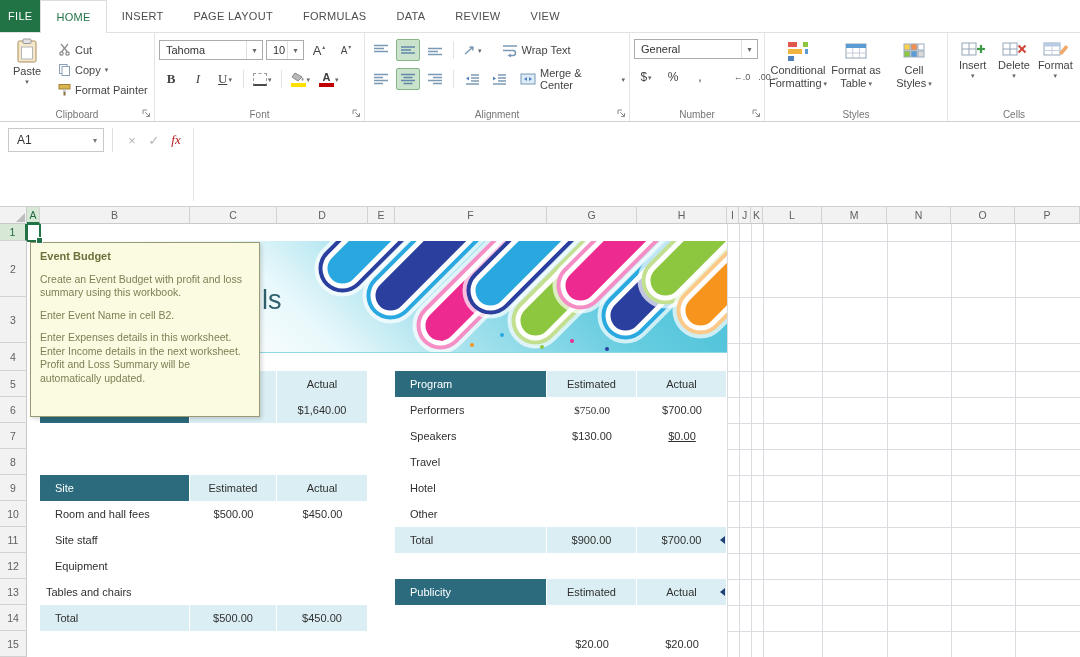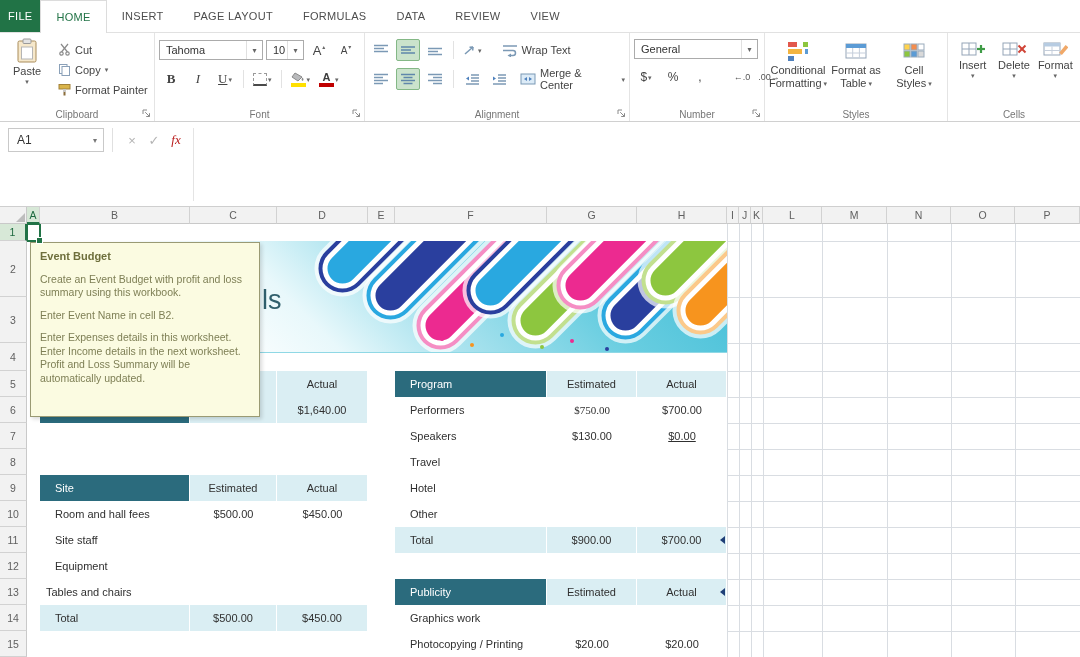--- a/index.html
+++ b/index.html
@@ -665,21 +665,19 @@
           <div class="cell num" style="left: 610px; top: 199px; width: 90px; height: 26px; text-decoration: underline;">$0.00</div>
           <div class="cell lbl" style="left: 368px; top: 225px; width: 152px; height: 26px;">Travel</div>
           <div class="cell lbl" style="left: 368px; top: 251px; width: 152px; height: 26px;">Hotel</div>
           <div class="cell lbl" style="left: 368px; top: 277px; width: 152px; height: 26px;">Other</div>
           <div class="cell tot lbl" style="left: 368px; top: 303px; width: 152px; height: 26px;">Total</div>
           <div class="cell tot num" style="left: 520px; top: 303px; width: 90px; height: 26px;">$900.00</div>
           <div class="cell tot num flag" style="left: 610px; top: 303px; width: 90px; height: 26px;">$700.00</div>
           <div class="cell hdr" style="left: 368px; top: 355px; width: 152px; height: 26px;">Publicity</div>
           <div class="cell sub" style="left: 520px; top: 355px; width: 90px; height: 26px;">Estimated</div>
           <div class="cell sub flag" style="left: 610px; top: 355px; width: 90px; height: 26px;">Actual</div>
-          <div class="cell lbl" style="left: 368px; top: 381px; width: 152px; height: 26px;">Graphics work</div>
-          <div class="cell lbl" style="left: 368px; top: 407px; width: 152px; height: 26px;">Photocopying / Printing</div>
           <div class="cell num" style="left: 520px; top: 407px; width: 90px; height: 26px;">$20.00</div>
           <div class="cell num" style="left: 610px; top: 407px; width: 90px; height: 26px;">$20.00</div>
         </div>
     </div>
   </div>
 
 </div>
 
 </body></html>

